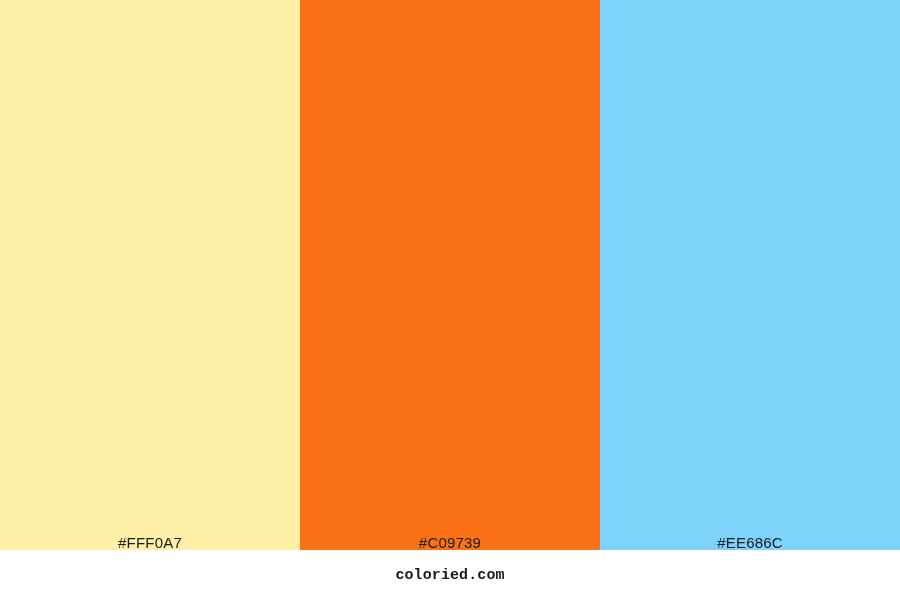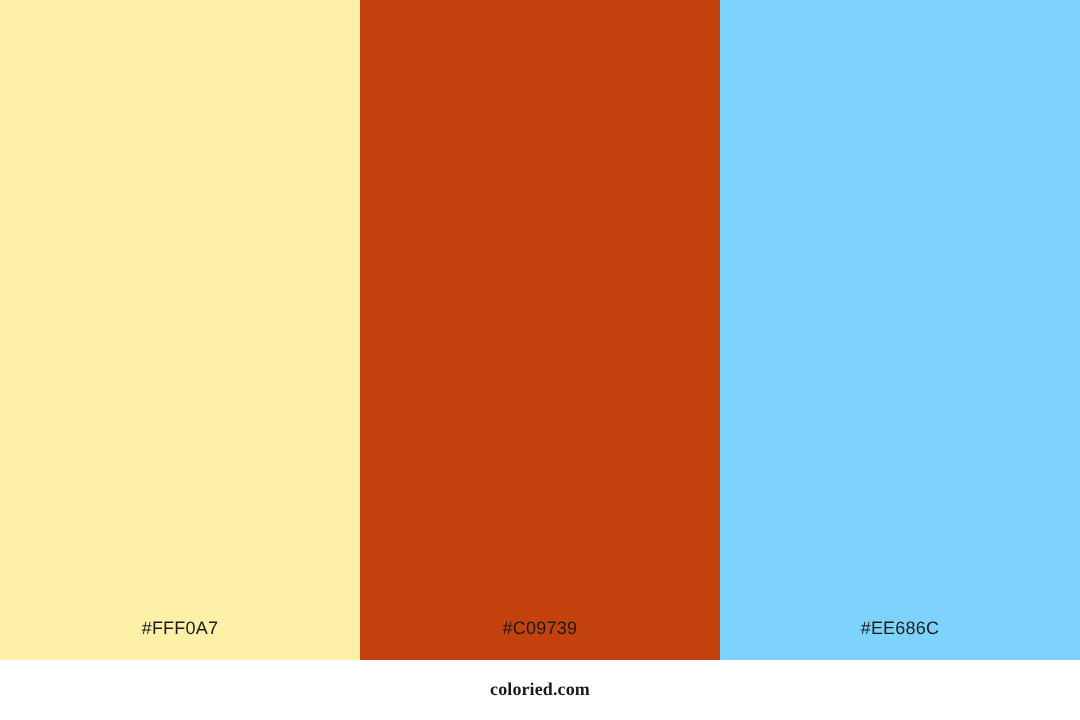--- a/index.html
+++ b/index.html
@@ -40,21 +40,20 @@
 
   .swatch-label {
     display: block;
     width: 100%;
     text-align: center;
     font-family: "Liberation Sans", sans-serif;
     font-size: 15px;
     font-weight: 400;
     letter-spacing: 0.2px;
     line-height: 1;
-    padding-bottom: 19px;
     white-space: nowrap;
   }
 
   .label-dark {
     color: #1a1a1a;
   }
 
   .label-light {
     color: #ffffff;
   }
@@ -62,41 +61,41 @@
   .footer {
     width: 900px;
     height: 50px;
     background: #ffffff;
     display: flex;
     align-items: center;
     justify-content: center;
   }
 
   .footer-text {
-    font-family: Liberation Serif, serif;
+    font-family: Liberation Mono, monospace;
     font-size: 15px;
     font-weight: 700;
     color: #1a1a1a;
     letter-spacing: 0.1px;
     line-height: 1;
   }
 </style>
 </head>
 <body>
 
 <div class="palette-page">
 
   <div class="swatch-strip">
 
     <div class="swatch" style="background-color: rgb(255, 240, 167);">
       <span class="swatch-label label-dark">#FFF0A7</span>
     </div>
 
 
-    <div class="swatch" style="background-color: #c2410c;">
+    <div class="swatch" style="background-color: #f97316;">
       <span class="swatch-label label-dark">#C09739</span>
     </div>
 
     <div class="swatch" style="background-color: #7dd3fc;">
       <span class="swatch-label label-dark">#EE686C</span>
     </div>
 
 
   </div>
 

